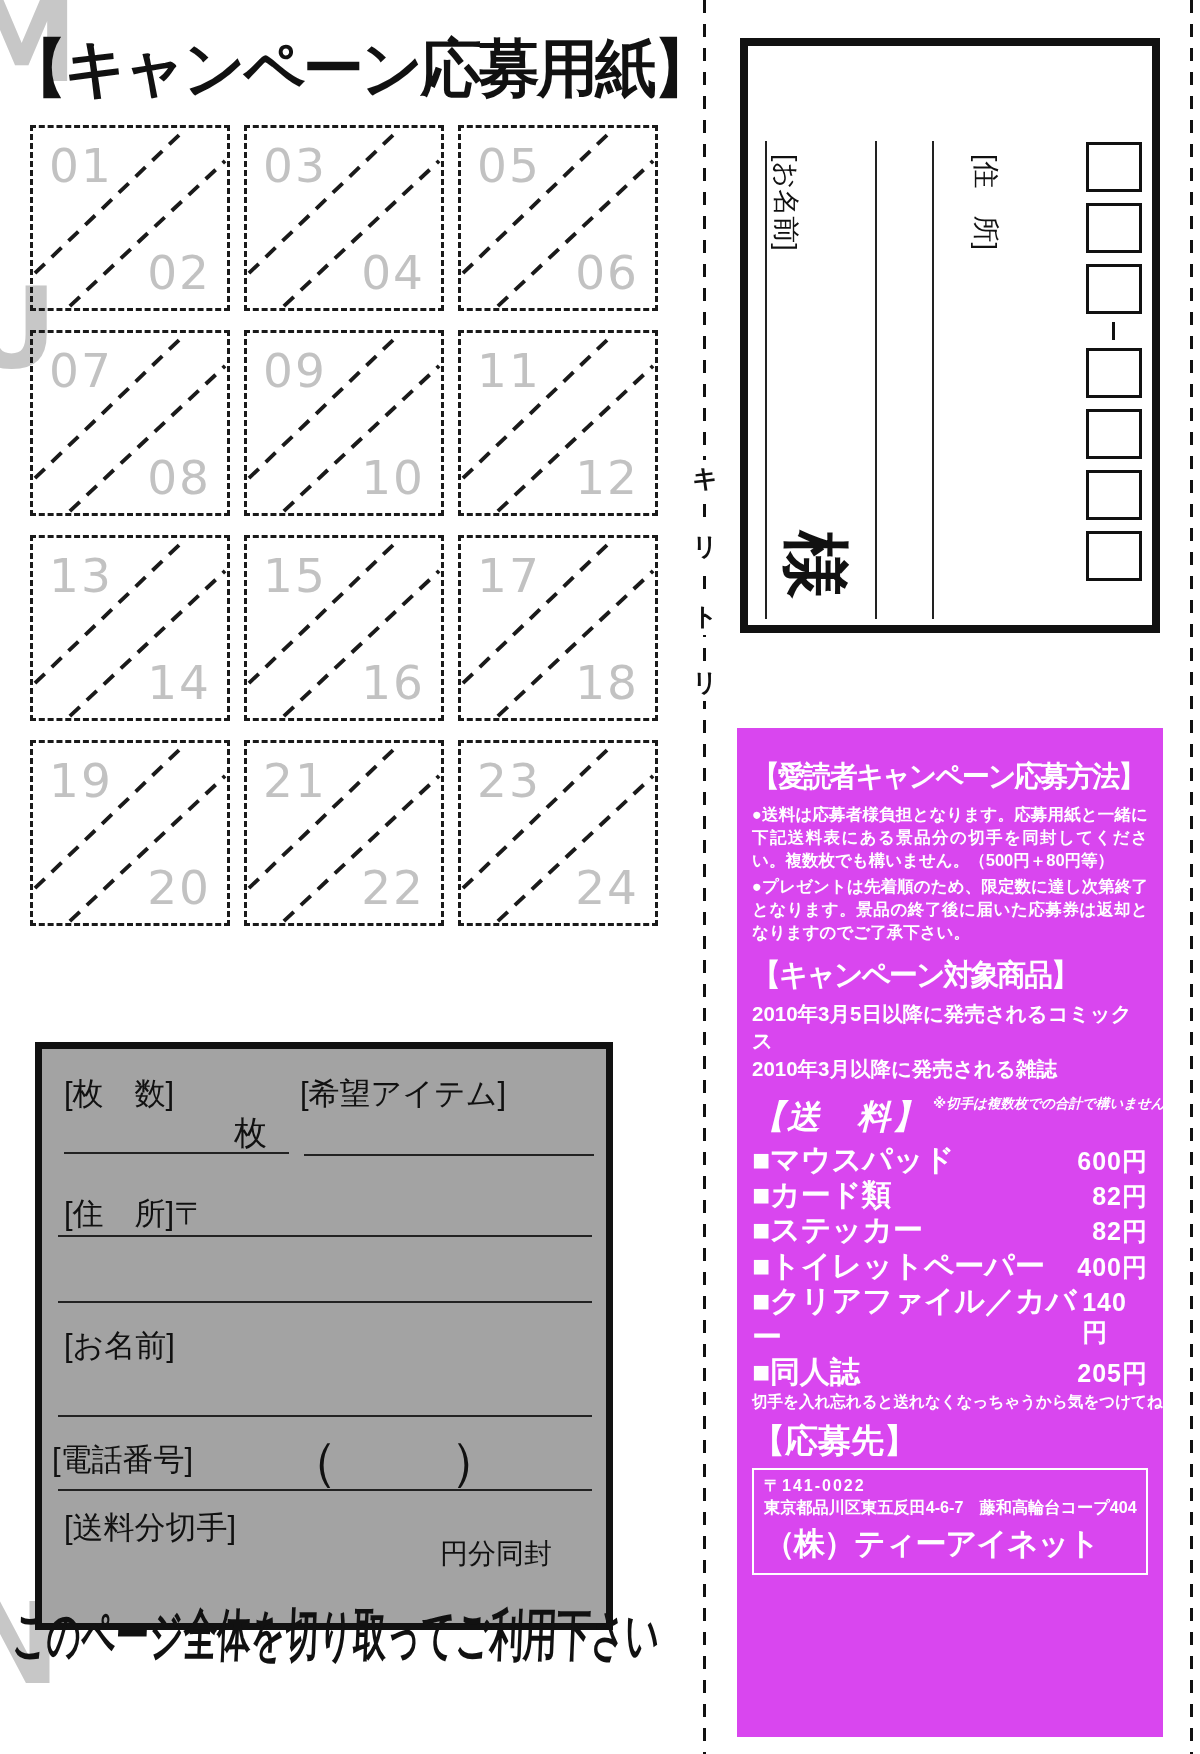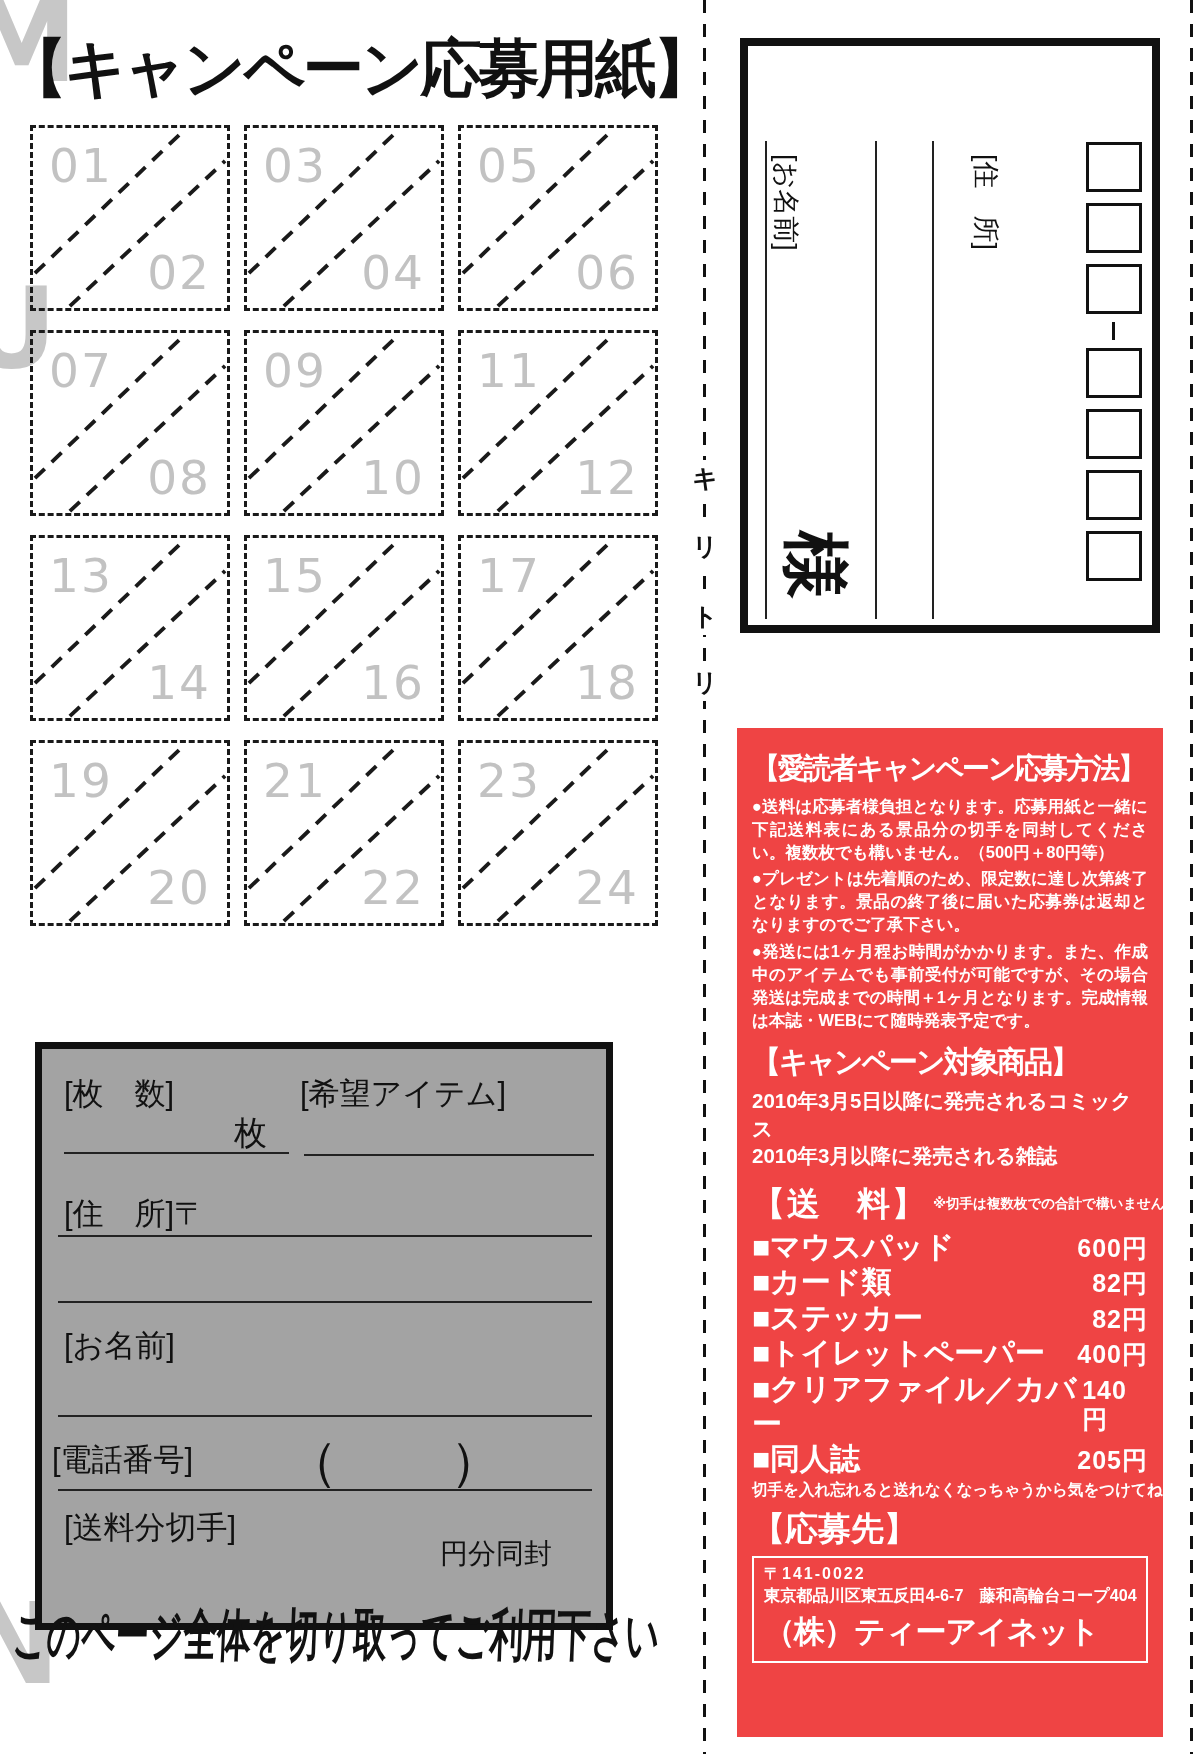--- a/index.html
+++ b/index.html
@@ -72,28 +72,28 @@
   }
   .pc-boxes{position:absolute;top:10px;left:96px;display:flex;align-items:center;gap:11px;}
   .pbox{width:50px;height:56px;border:3px solid #111;box-sizing:border-box;}
   .pconnect{width:18px;height:3px;background:#111;margin:0 -3px;}
   .pc-label{position:absolute;font-size:27px;font-weight:500;white-space:nowrap;}
   .pc-line{position:absolute;left:95px;right:6px;height:2px;background:#222;}
   .pc-sama{position:absolute;right:26px;top:292px;font-size:68px;font-weight:700;}
   
   .panel{
     position:absolute;left:737px;top:728px;width:426px;height:1009px;z-index:2;
-    background:#ef4444;color:#fff;box-sizing:border-box;padding:21px 15px 10px 15px;
+    background:#d946ef;color:#fff;box-sizing:border-box;padding:29px 15px 10px 15px;
     overflow:hidden;
   }
   .p-head{font-size:29px;font-weight:900;letter-spacing:-2px;white-space:nowrap;margin:0 0 6px 0;transform:scaleX(.96);transform-origin:left;}
   .p-para{font-size:16.5px;line-height:1.40;font-weight:600;margin:0 0 3px 0;text-align:justify;}
   .p-head2{font-size:30px;font-weight:900;letter-spacing:-2px;white-space:nowrap;margin:10px 0 4px 0;transform:scaleX(.96);transform-origin:left;}
   .p-target-line{font-size:20.5px;font-weight:700;line-height:1.35;}
-  .p-shiprow{display:flex;align-items:center;margin:12px 0 2px 0;}
+  .p-shiprow{display:flex;align-items:flex-start;margin:12px 0 2px 0;font-style:italic;}
   .p-head3{font-size:33px;font-weight:900;letter-spacing:2px;white-space:nowrap;}
   .p-shipnote{font-size:13.5px;font-weight:700;margin-left:6px;white-space:nowrap;}
   .price-row{display:flex;justify-content:space-between;align-items:baseline;font-weight:800;line-height:1.18;}
   .price-row .lab{font-size:30px;}
   .price-row .val{font-size:25px;letter-spacing:1px;}
   .p-warn{font-size:16px;font-weight:600;margin:3px 0 6px 0;white-space:nowrap;transform:scaleX(.97);transform-origin:left;}
   .dest-box{border:2px solid #fff;padding:6px 10px 8px 10px;margin-top:4px;}
   .dest-postal{font-size:16px;font-weight:800;letter-spacing:2px;}
   .dest-addr{font-size:16.5px;font-weight:700;white-space:nowrap;transform:scaleX(.98);transform-origin:left;}
   .dest-company{font-size:31px;font-weight:900;letter-spacing:-1px;margin-top:4px;}
@@ -260,21 +260,20 @@
       <span class="pc-sama">様</span>
       <div class="pc-line" style="top:385px"></div>
       <span class="pc-label" style="left:108px;top:348px">[お名前]</span>
     </div>
   </div>
 
   <div class="panel">
     <div class="p-head">【愛読者キャンペーン応募方法】</div>
     <p class="p-para">●送料は応募者様負担となります。応募用紙と一緒に下記送料表にある景品分の切手を同封してください。複数枚でも構いません。（500円＋80円等）</p>
     <p class="p-para">●プレゼントは先着順のため、限定数に達し次第終了となります。景品の終了後に届いた応募券は返却となりますのでご了承下さい。</p>
-    <p class="p-para">●発送には1ヶ月程お時間がかかります。また、作成中のアイテムでも事前受付が可能ですが、その場合発送は完成までの時間＋1ヶ月となります。完成情報は本誌・WEBにて随時発表予定です。</p>
 
     <div class="p-head2">【キャンペーン対象商品】</div>
     <div class="p-target-line">2010年3月5日以降に発売されるコミックス</div>
     <div class="p-target-line">2010年3月以降に発売される雑誌</div>
 
     <div class="p-shiprow">
       <span class="p-head3">【送　料】</span>
       <span class="p-shipnote">※切手は複数枚での合計で構いません。</span>
     </div>
     <div class="price-row">

